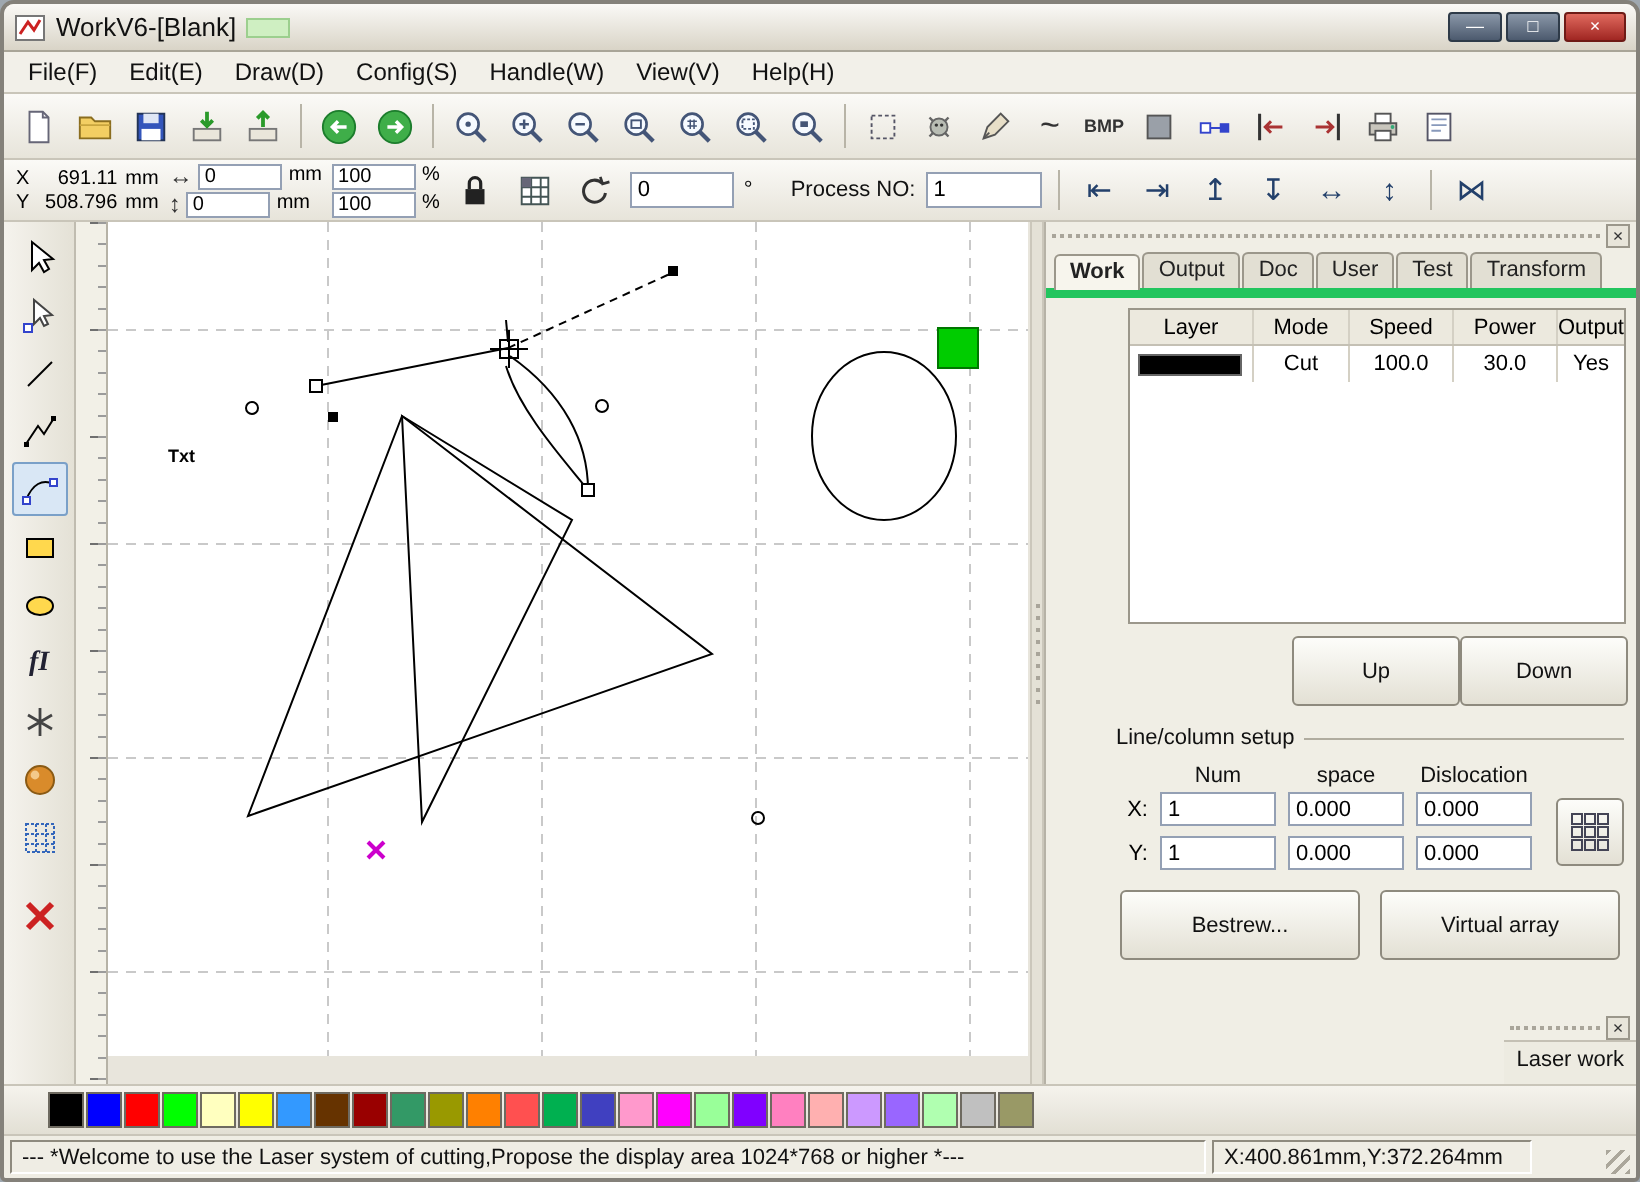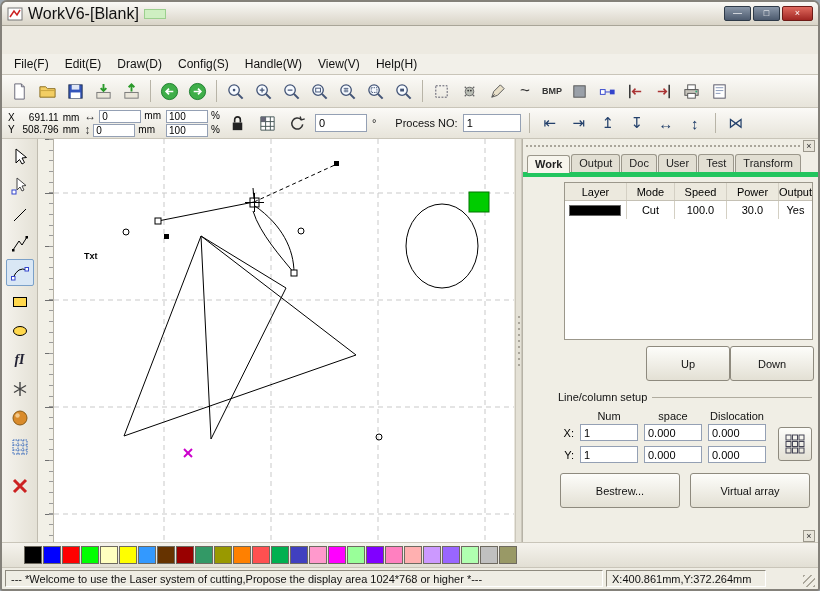--- a/index.html
+++ b/index.html
@@ -1,26 +1,26 @@
 <!DOCTYPE html>
 <html><head>
 <meta charset="utf-8">
 <style>
   html,body{margin:0;padding:0;background:#9FA8B0;font-family:"Liberation Sans",sans-serif;}
   *{box-sizing:border-box;}
   .window{width:820px;height:591px;background:#EDEAE1;border:2px solid #84817A;border-radius:7px 7px 3px 3px;overflow:hidden;display:flex;flex-direction:column;}
   
   .titlebar{height:24px;flex:0 0 24px;display:flex;align-items:center;gap:5px;padding:0 5px;background:linear-gradient(#FAF9F6,#D9D4C7);border-bottom:1px solid #A9A598;}
-  .title-text{font-size:16px;color:#111;}
+  .title-text{font-size:13px;color:#111;}
   .artifact{width:22px;height:10px;background:#CFEFC2;border:1px solid #9CCf8e;}
   .winbtns{margin-left:auto;display:flex;gap:2px;}
   .winbtn{width:27px;height:15px;border-radius:2px;font-size:9px;line-height:13px;text-align:center;color:#fff;border:1px solid #2E3A48;background:linear-gradient(#8A97A8,#4C5A6E);cursor:default;}
   .winbtn.close{background:linear-gradient(#E06A5E,#A02622);border-color:#6E1B16;width:31px;}
   
-  .menubar{height:21px;flex:0 0 21px;display:flex;align-items:center;background:#F2F0E9;border-bottom:1px solid #C9C5B9;padding-left:4px;margin-top:28px;}
+  .menubar{height:21px;flex:0 0 21px;display:flex;align-items:center;background:#F2F0E9;border-bottom:1px solid #C9C5B9;padding-left:4px;}
   .menu-item{font-size:12px;padding:2px 8px;color:#111;}
   
   .tb1{height:33px;flex:0 0 33px;display:flex;align-items:center;background:linear-gradient(#FBFAF7,#E7E4DA);border-bottom:1px solid #C9C5B9;padding-left:5px;gap:3px;}
   .tb2{height:31px;flex:0 0 31px;display:flex;align-items:center;background:linear-gradient(#FBFAF7,#E7E4DA);border-bottom:1px solid #C9C5B9;padding-left:6px;gap:5px;font-size:10px;}
   .tbtn{width:25px;height:25px;padding:2px;border:1px solid transparent;border-radius:2px;}
   .sep{width:1px;height:22px;background:#B8B4A7;margin:0 3px;flex:0 0 1px;}
   .sep2{width:1px;height:20px;background:#B8B4A7;margin:0 3px;flex:0 0 1px;}
   .xy-block{display:flex;flex-direction:column;gap:1px;line-height:11px;}
   .xy-row{display:flex;gap:4px;}
   .xy-val{width:40px;text-align:right;display:inline-block;}
@@ -503,20 +503,21 @@
           <div class="group-btns">
             <button class="btn wide">Bestrew...</button>
             <button class="btn wide">Virtual array</button>
           </div>
         </div>
         <div class="laserwork">
           <div class="dock-handle">
             <div class="dock-dots"></div>
             <div class="mini-x">×</div>
           </div>
+          <div class="lw-label">Laser work</div>
         </div>
       </div>
     </div>
   </div>
 
   <div class="palette">
       <div class="swatch" style="background: rgb(0, 0, 0);"></div>
       <div class="swatch" style="background: rgb(0, 0, 255);"></div>
       <div class="swatch" style="background: rgb(255, 0, 0);"></div>
       <div class="swatch" style="background: rgb(0, 255, 0);"></div>

